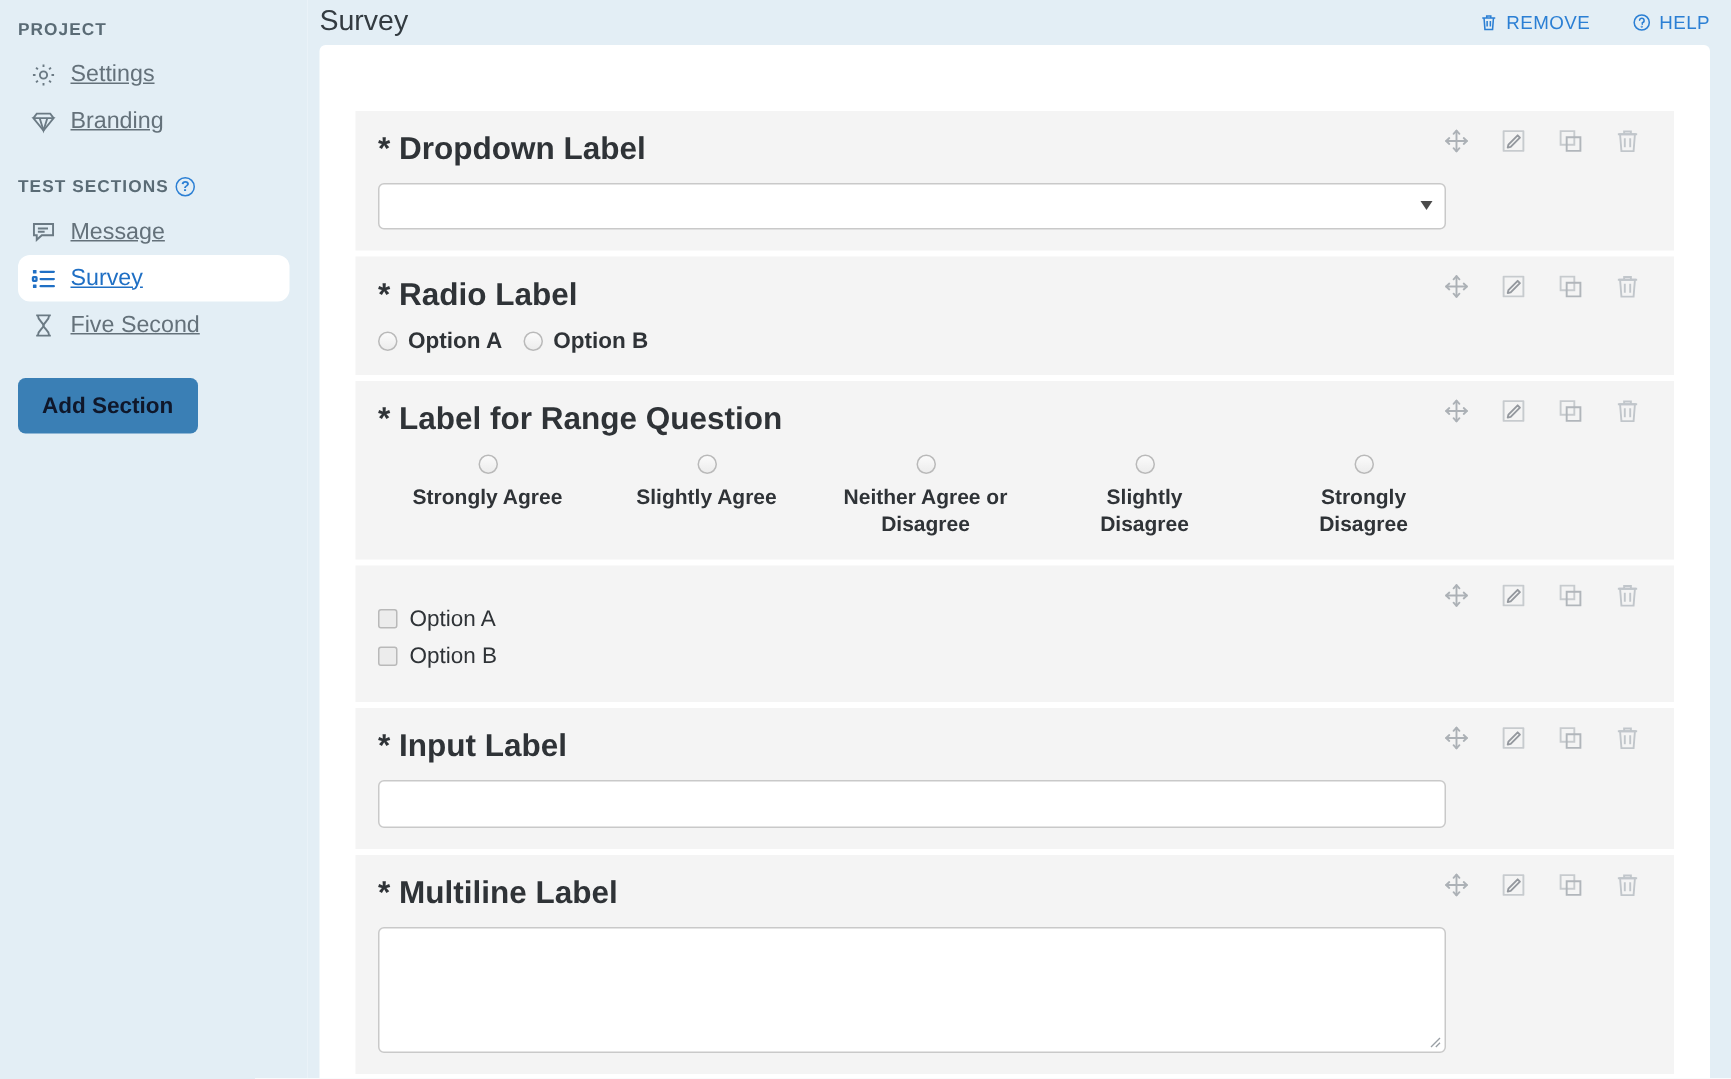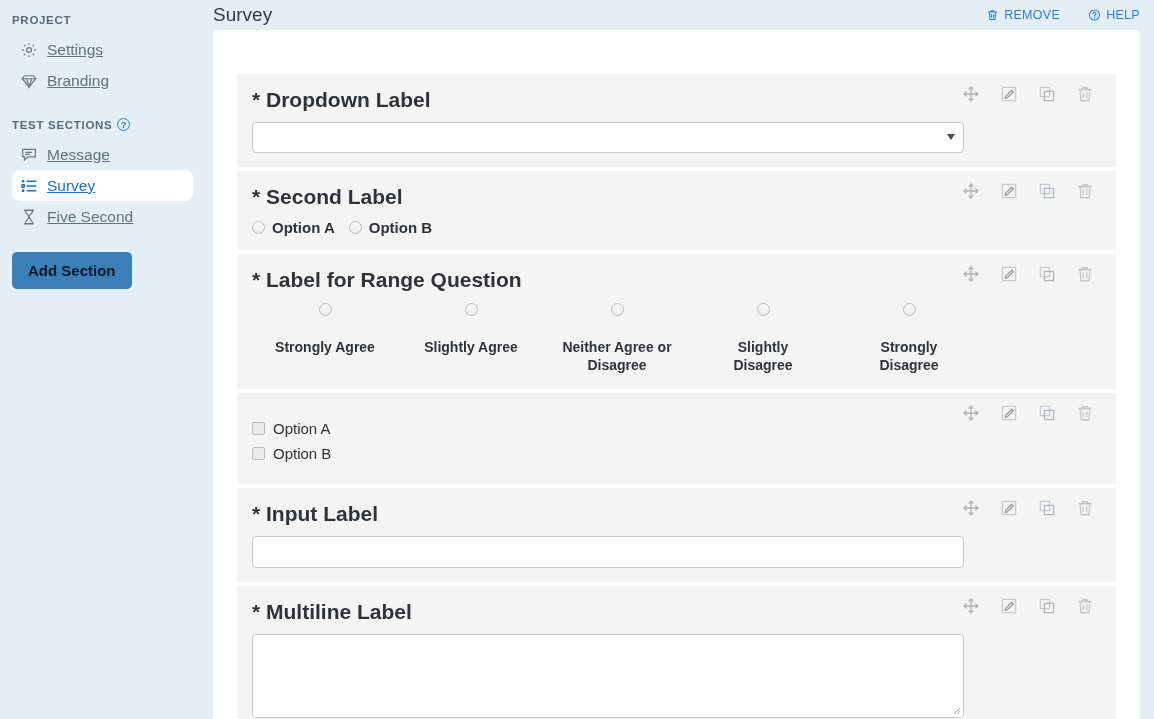--- a/index.html
+++ b/index.html
@@ -144,21 +144,20 @@
   }
   .radio-text { font-size: 15px; font-weight: bold; color: #2f3337; }
 
   .range-row {
     display: flex; align-items: flex-start;
     width: 730px; margin-top: 6px;
   }
   .range-item {
     flex: 1; display: flex; flex-direction: column; align-items: center;
     text-align: center;
-    gap: 16px;
   }
   .range-item .radio-dot { margin-bottom: 6px; }
   .range-label {
     font-size: 14px; font-weight: bold; color: #2f3337; line-height: 1.32;
     max-width: 112px;
   }
 
   .check-list { margin-top: 14px; }
   .check-item { display: flex; align-items: center; gap: 8px; margin-bottom: 8px; }
   .check-box {
@@ -308,21 +307,21 @@
                   <path d="M5.4 6l1.2 15h10.8L18.6 6z"></path>
                   <path d="M9.6 9.6v8M14.4 9.6v8"></path>
               </svg>
             </span>
           </div>
         </div>
 
         <div class="q-block">
           <div class="q-label">
             <span class="req">*</span>
-            <span>Second Label</span>
+            <span>Radio Label</span>
           </div>
           <div class="radio-row">
             <label class="radio-item">
               <span class="radio-dot"></span>
               <span class="radio-text">Option A</span>
             </label>
             <label class="radio-item">
               <span class="radio-dot"></span>
               <span class="radio-text">Option B</span>
             </label>

